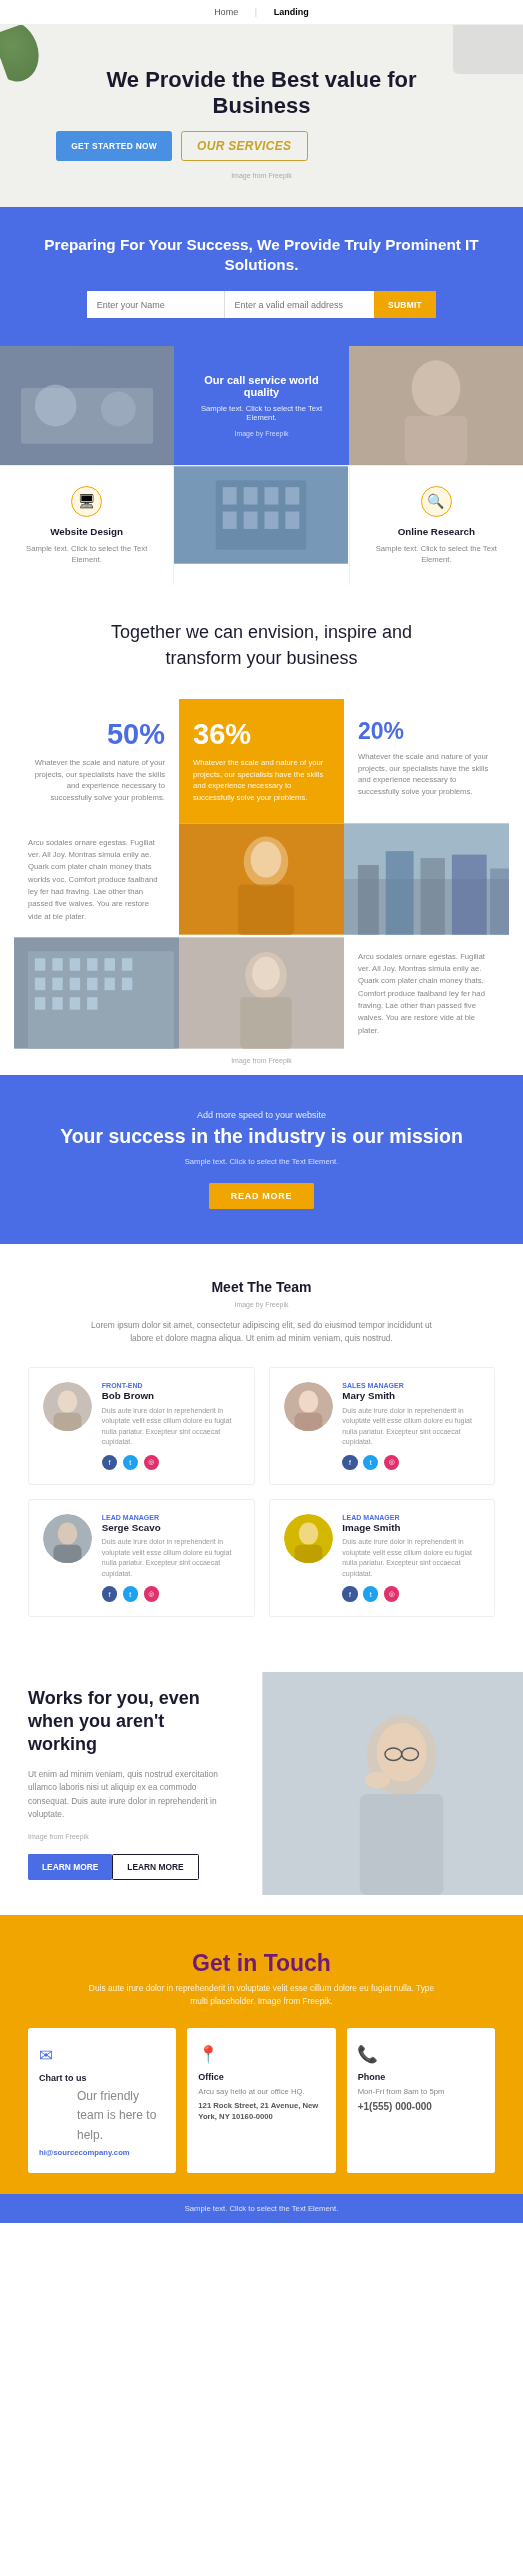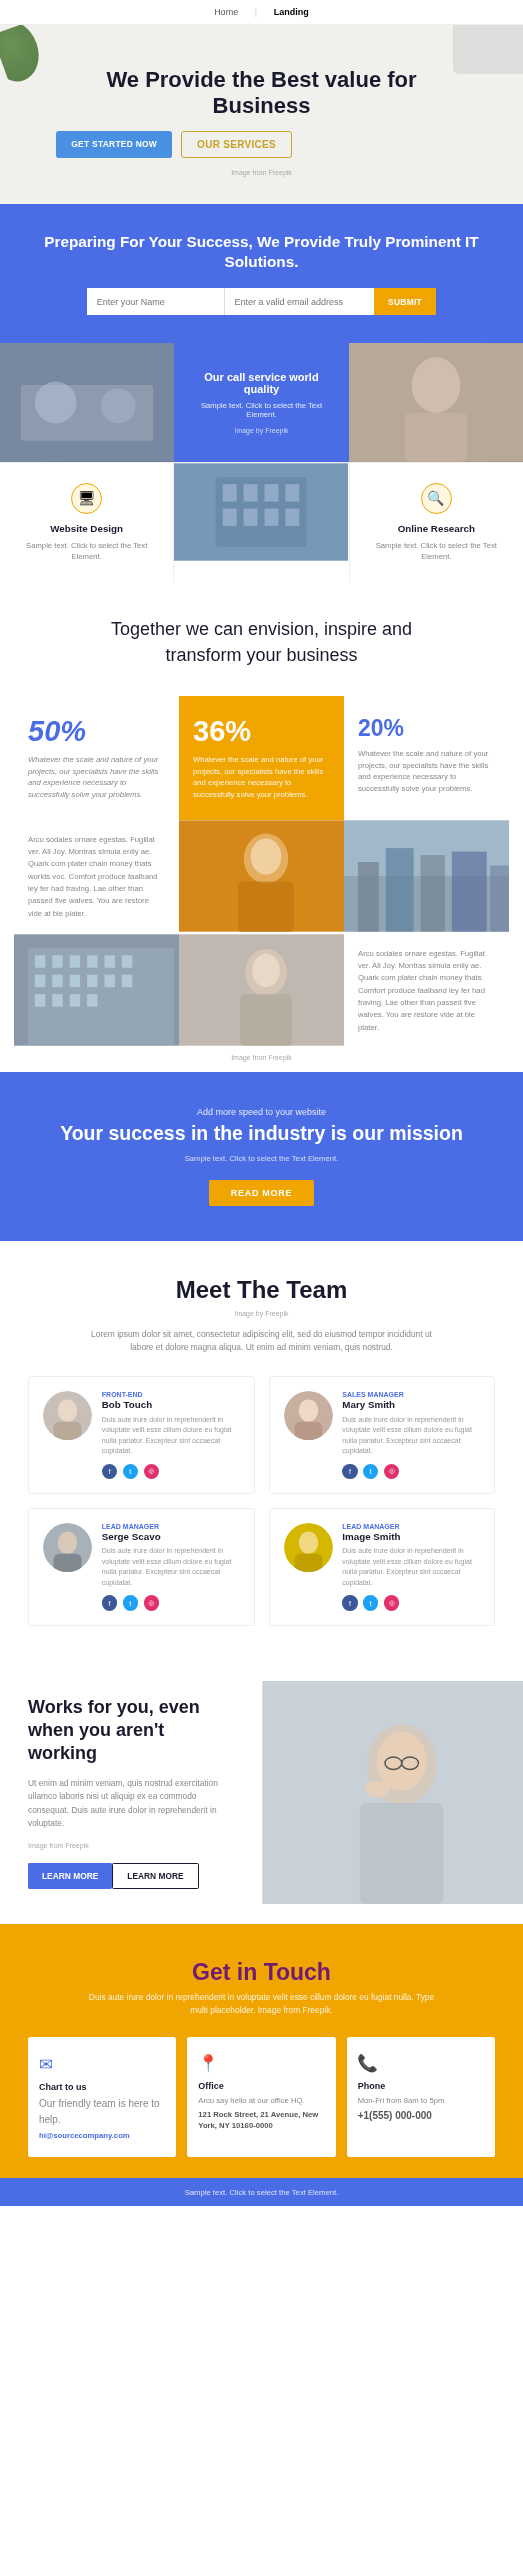--- a/index.html
+++ b/index.html
@@ -16,21 +16,21 @@
 
 <section style="position:relative;background:#f0f0ec;text-align:center;padding:42px 56px 28px;overflow:hidden;min-height:153px;">
 
   <div style="position:absolute;top:0;left:0;width:49px;height:56px;background:radial-gradient(ellipse at 30% 30%, #4a7a30 0%, #2d5a1a 100%);clip-path:ellipse(24.4px 31px at 30% 40%);opacity:0.8;transform:rotate(-20deg);"></div>
 
   <div style="position:absolute;top:0;right:0;width:70px;height:49px;background:#d0d0d0;border-radius:0 0 0 5.6px;opacity:0.6;"></div>
 
   <h1 style="font-size:22px;font-weight:700;line-height:1.2;margin-bottom:11px;color:#1a1a2e;">We Provide the Best value for Business</h1>
   <div style="display:flex;gap:8.4px;justify-content:flex-start;margin-bottom:11px;">
     <button style="background:#4a90e2;color:#fff;border:none;padding:7px 15.3px;border-radius:2.8px;font-size:8.4px;font-weight:600;cursor:pointer;text-transform:uppercase;letter-spacing:0.3px;">GET STARTED NOW</button>
-    <button style="background:transparent;color:#c9a227;border:1.4px solid #c9a227;padding:7px 15.3px;border-radius:2.8px;font-size:10px;font-weight:600;cursor:pointer;text-transform:uppercase;letter-spacing:0.3px;">OUR SERVICES</button>
+    <button style="background:transparent;color:#c9a227;border:1.4px solid #c9a227;padding:7px 15.3px;border-radius:2.8px;font-size:12px;font-weight:600;cursor:pointer;text-transform:uppercase;letter-spacing:0.3px;font-style:italic;">OUR SERVICES</button>
   </div>
   <p style="font-size:7px;color:#aaa;">Image from Freepik</p>
 </section>
 
 <section style="background:#4a6de5;color:#fff;text-align:center;padding:28px 42px;">
   <h2 style="font-size:15.3px;font-weight:600;line-height:1.3;margin-bottom:16.7px;">Preparing For Your Success, We Provide Truly Prominent IT Solutions.</h2>
   <div style="display:flex;gap:0;max-width:349px;margin:0 auto;">
     <input style="flex: 1 1 0%; padding: 8.4px 9.8px; border-top: none; border-bottom: none; border-left: none; border-image: initial; font-size: 9px; outline: none; border-right: 0.7px solid rgb(221, 221, 221);" placeholder="Enter your Name">
     <input style="flex: 1.2 1 0%; padding: 8.4px 9.8px; border: none; font-size: 9px; outline: none;" placeholder="Enter a valid email address">
     <button style="background:#f0a500;color:#fff;border:none;padding:8.4px 14px;font-size:8.4px;font-weight:700;cursor:pointer;text-transform:uppercase;letter-spacing:0.3px;white-space:nowrap;">SUBMIT</button>
@@ -86,21 +86,21 @@
     <h3 style="font-size:9.8px;font-weight:700;margin-bottom:5.6px;color:#1a1a2e;">Online Research</h3>
     <p style="font-size:7.7px;color:#888;line-height:1.5;">Sample text. Click to select the Text Element.</p>
   </div>
 </section>
 
 <section style="text-align:center;padding:35px 42px 14px;">
   <h2 style="font-size:18px;font-weight:400;line-height:1.4;color:#1a1a2e;max-width:349px;margin:0 auto;">Together we can envision, inspire and transform your business</h2>
 </section>
 
 <section style="display:grid;grid-template-columns:1fr 1fr 1fr;gap:0;margin:14px 14px 0;">
-  <div style="padding:19.5px 14px;text-align:left;font-style:italic;">
+  <div style="padding:19.5px 14px;text-align:right;">
     <div style="font-size:29px;font-weight:700;color:#4a6de5;margin-bottom:5.6px;">50%</div>
     <p style="font-size:7.7px;color:#888;line-height:1.5;">Whatever the scale and nature of your projects, our specialists have the skills and experience necessary to successfully solve your problems.</p>
   </div>
   <div style="padding:19.5px 14px;text-align:left;background:#f0a500;">
     <div style="font-size:29px;font-weight:700;color:#fff;margin-bottom:5.6px;">36%</div>
     <p style="font-size:7.7px;color:rgba(255,255,255,0.9);line-height:1.5;">Whatever the scale and nature of your projects, our specialists have the skills and experience necessary to successfully solve your problems.</p>
   </div>
   <div style="padding:19.5px 14px;text-align:left;">
     <div style="font-size:23px;font-weight:700;color:#4a6de5;margin-bottom:5.6px;">20%</div>
     <p style="font-size:7.7px;color:#888;line-height:1.5;">Whatever the scale and nature of your projects, our specialists have the skills and experience necessary to successfully solve your problems.</p>
@@ -173,37 +173,37 @@
 </section>
 
 <section style="background:#4a6de5;text-align:center;padding:35px 42px;color:#fff;">
   <p style="font-size:9px;opacity:0.85;margin-bottom:5.6px;">Add more speed to your website</p>
   <h2 style="font-size:19.5px;font-weight:700;line-height:1.2;margin-bottom:8.4px;">Your success in the industry is our mission</h2>
   <p style="font-size:7.7px;opacity:0.75;margin-bottom:16.7px;">Sample text. Click to select the Text Element.</p>
   <button style="background:#f0a500;color:#fff;border:none;padding:8.4px 22px;font-size:9px;font-weight:700;cursor:pointer;text-transform:uppercase;letter-spacing:0.7px;border-radius:1.4px;">READ MORE</button>
 </section>
 
 <section style="padding:35px 28px;text-align:center;">
-  <h2 style="font-size:24px;font-weight:600;margin-bottom:5.6px;color:#1a1a2e;">Meet The Team</h2>
+  <h2 style="font-size:14px;font-weight:600;margin-bottom:5.6px;color:#1a1a2e;">Meet The Team</h2>
   <p style="font-size:7px;color:#aaa;margin-bottom:11px;">Image by Freepik</p>
   <p style="font-size:8.4px;color:#888;max-width:349px;margin:0 auto 21px;line-height:1.6;">Lorem ipsum dolor sit amet, consectetur adipiscing elit, sed do eiusmod tempor incididunt ut labore et dolore magna aliqua. Ut enim ad minim veniam, quis nostrud.</p>
 
   <div style="display:grid;grid-template-columns:1fr 1fr;gap:14px;">
 
     <div style="display:flex;gap:9.8px;padding:14px;border:0.7px solid #eee;border-radius:2.8px;text-align:left;">
       <div style="width:49px;height:49px;border-radius:50%;overflow:hidden;flex-shrink:0;">
         <svg width="49" height="49" viewBox="0 0 70 70">
           <rect width="70" height="70" fill="#c8c0b8" rx="35"></rect>
           <ellipse cx="35" cy="28" rx="14" ry="16" fill="#e8d8c8"></ellipse>
           <rect x="15" y="44" width="40" height="30" rx="8" fill="#b8a898"></rect>
         </svg>
       </div>
       <div style="flex:1;">
         <div style="font-size:7px;color:#4a6de5;font-weight:600;text-transform:uppercase;margin-bottom:1.4px;">FRONT-END</div>
-        <div style="font-size:9.8px;font-weight:700;color:#1a1a2e;margin-bottom:4.2px;">Bob Touch</div>
+        <div style="font-size:9.8px;font-weight:700;color:#1a1a2e;margin-bottom:4.2px;">Bob Brown</div>
         <div style="font-size:7px;color:#999;line-height:1.5;margin-bottom:7px;">Duis aute irure dolor in reprehenderit in voluptate velit esse cillum dolore eu fugiat nulla pariatur. Excepteur sint occaecat cupidatat.</div>
         <div style="display:flex;gap:5.6px;">
           <div style="width:15.3px;height:15.3px;border-radius:50%;background:#3b5998;display:flex;align-items:center;justify-content:center;font-size:7px;color:#fff;cursor:pointer;">f</div>
           <div style="width:15.3px;height:15.3px;border-radius:50%;background:#1da1f2;display:flex;align-items:center;justify-content:center;font-size:7px;color:#fff;cursor:pointer;">t</div>
           <div style="width:15.3px;height:15.3px;border-radius:50%;background:#e1306c;display:flex;align-items:center;justify-content:center;font-size:7px;color:#fff;cursor:pointer;">◎</div>
         </div>
       </div>
     </div>
 
     <div style="display:flex;gap:9.8px;padding:14px;border:0.7px solid #eee;border-radius:2.8px;text-align:left;">
@@ -297,21 +297,21 @@
 
 <section style="background:#f0a500;padding:35px 28px 21px;text-align:center;">
   <h2 style="font-size:23px;font-weight:700;color:#701a75;margin-bottom:5.6px;">Get in Touch</h2>
   <p style="font-size:8.4px;color:rgba(255,255,255,0.85);max-width:349px;margin:0 auto 21px;line-height:1.5;">Duis aute irure dolor in reprehenderit in voluptate velit esse cillum dolore eu fugiat nulla. Type multi placeholder. Image from Freepik.</p>
 
   <div style="display:grid;grid-template-columns:1fr 1fr 1fr;gap:11px;">
 
     <div style="background:#fff;padding:16.7px 11px;border-radius:2.8px;text-align:left;">
       <div style="font-size:16.7px;margin-bottom:7px;color:#4a6de5;">✉</div>
       <h3 style="font-size:9px;font-weight:700;color:#1a1a2e;margin-bottom:4.2px;">Chart to us</h3>
-      <p style="font-size:10px;color:#888;line-height:1.6;margin-bottom:2.8px;">Our friendly team is here to help.</p>
+      <p style="font-size:12px;color:#888;line-height:1.6;margin-bottom:2.8px;margin-left:38px;">Our friendly team is here to help.</p>
       <p style="font-size:7.7px;color:#4a6de5;font-weight:600;">hi@sourcecompany.com</p>
     </div>
 
     <div style="background:#fff;padding:16.7px 11px;border-radius:2.8px;text-align:left;">
       <div style="font-size:16.7px;margin-bottom:7px;color:#4a6de5;">📍</div>
       <h3 style="font-size:9px;font-weight:700;color:#1a1a2e;margin-bottom:4.2px;">Office</h3>
       <p style="font-size:7.7px;color:#888;line-height:1.6;margin-bottom:2.8px;">Arcu say hello at our office HQ.</p>
       <p style="font-size:7.7px;color:#555;font-weight:600;line-height:1.4;">121 Rock Street, 21 Avenue, New York, NY 10160-0000</p>
     </div>
 

